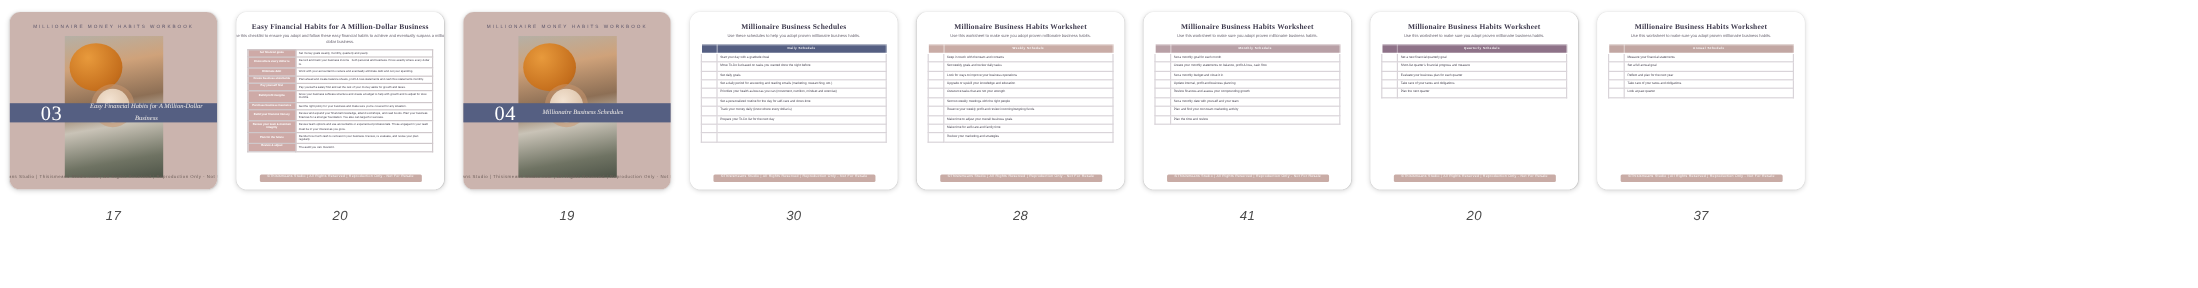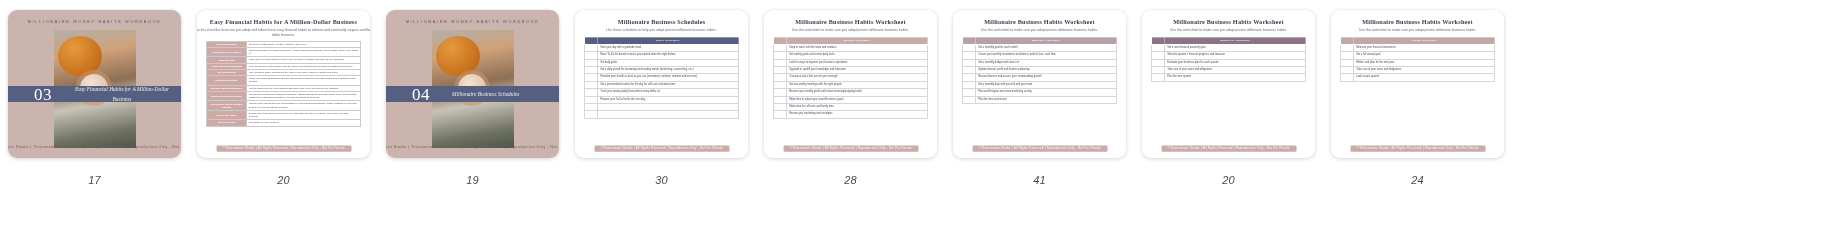--- a/index.html
+++ b/index.html
@@ -535,15 +535,15 @@
               </tr>
               <tr>
                 <td class="chk"></td>
                 <td>Look at past quarter</td>
               </tr>
             </tbody>
           </table>
           <div class="ws-foot">©Thisismeans Studio | All Rights Reserved | Reproduction Only - Not For Resale</div>
         </div>
       </div>
-      <div class="page-num">24</div>
+      <div class="page-num">37</div>
     </div>
   </div>
 
 </body></html>

